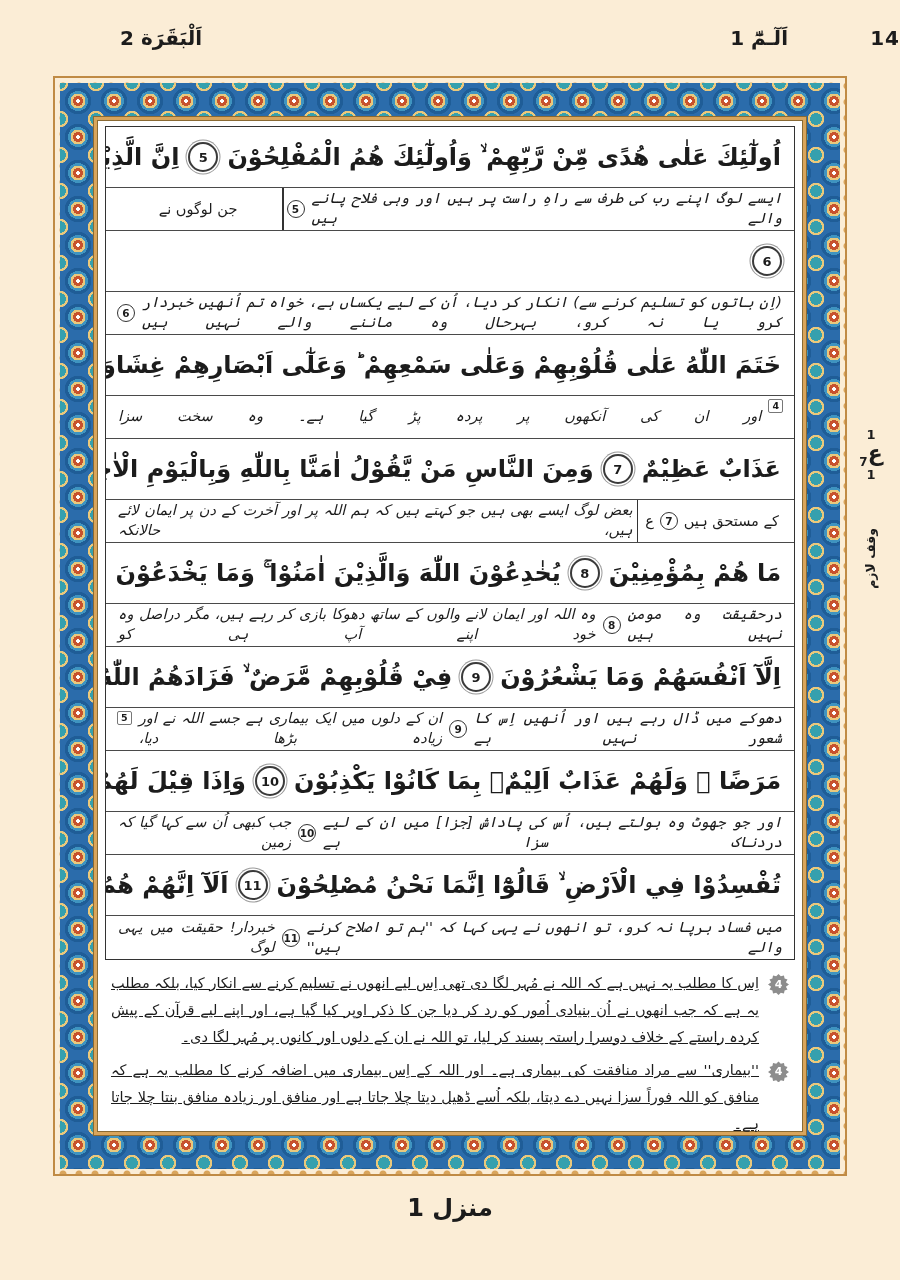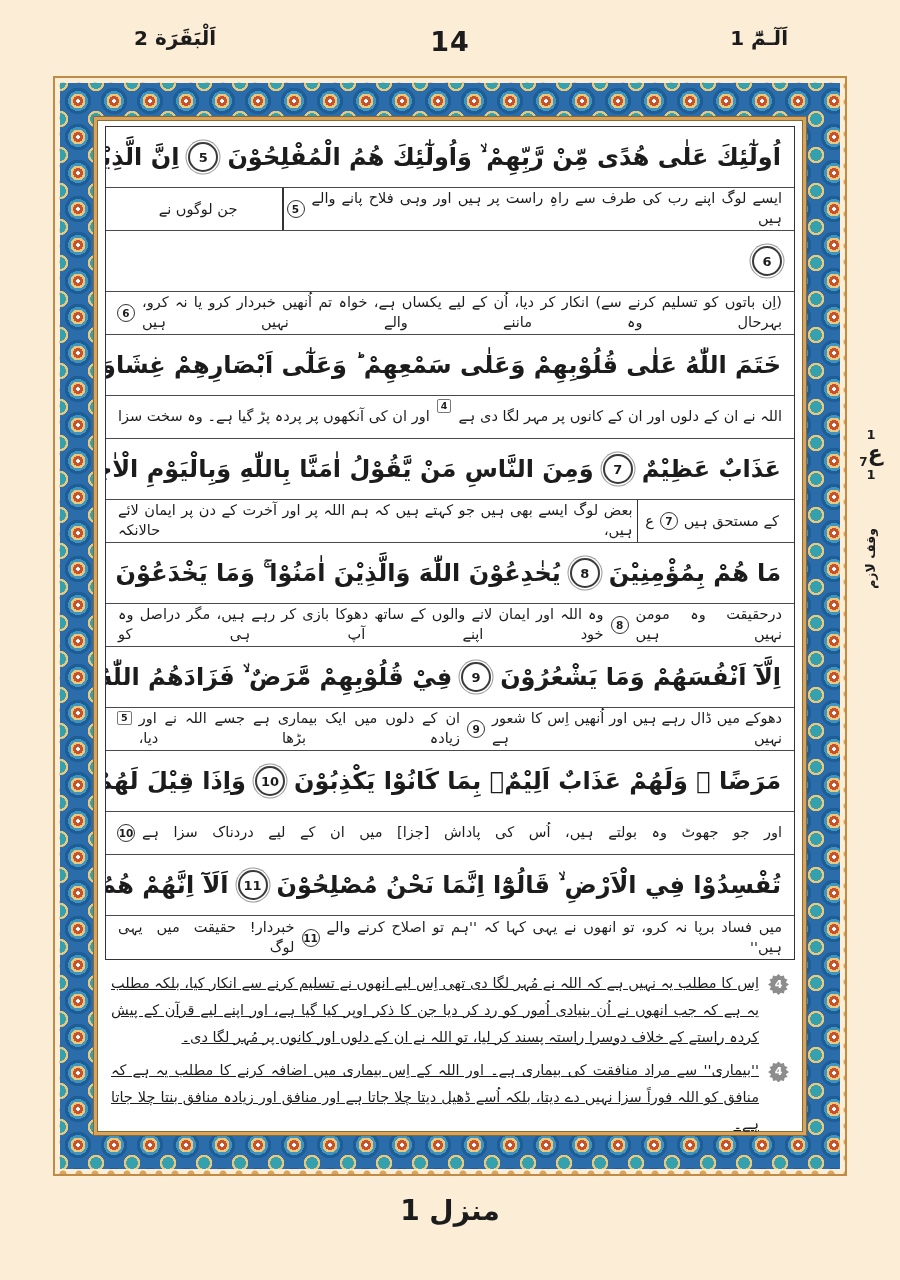--- a/index.html
+++ b/index.html
@@ -7,23 +7,23 @@
   body {
     position:relative;
     background:#fbedd6;
     font-family:"DejaVu Sans", sans-serif;
     color:#1c1c1c;
     overflow:hidden;
   }
 
   
   .hdr { position:absolute; top:26px; font-size:20px; font-weight:bold; direction:rtl; }
-  .hdr-left   { left:134px; }
+  .hdr-left   { left:120px; }
   .hdr-right  { right:112px; }
-  .hdr-center { left:0; right:0; text-align:center; font-size:27px; letter-spacing:1px; }
+  .hdr-center { left:0; right:0; text-align:right; font-size:20px; letter-spacing:1px; }
 
   
   .frame {
     position:absolute; left:53px; top:76px; width:794px; height:1100px;
     border:2px solid #c08b45;
     background-color:#fbedd6;
     background-image: radial-gradient(circle at 8px 8px, #d9a55c 0 3px, transparent 4px);
     background-size:16px 16px;
   }
   .band {
@@ -53,21 +53,21 @@
     font-size:24px; font-weight:bold; white-space:nowrap; overflow:hidden;
   }
   .urow {
     height:43px; display:flex; align-items:center; direction:rtl;
     padding:0 8px; border-bottom:1px solid #4a4a4a;
     font-size:14.5px; overflow:hidden;
   }
   .vtable > div:last-child { border-bottom:none; }
 
   .at { flex-grow:1; text-align:justify; text-align-last:justify; margin:0 5px; }
-  .ut { flex-grow:1; text-align:justify; text-align-last:justify; margin:0 4px; line-height:1.35; }
+  .ut { flex-grow:1; text-align:justify; text-align-last:justify; margin:0 4px; line-height:1.35;font-style:italic; }
 
   .medal {
     flex:none; display:inline-flex; align-items:center; justify-content:center;
     width:30px; height:30px; border:2px solid #3a3a3a; border-radius:50%;
     box-shadow:0 0 0 1.5px #fff, 0 0 0 2.5px #999;
     font-size:13px; font-weight:bold; margin:0 4px;
   }
   .medal.sm {
     width:18px; height:18px; border:1.3px solid #333; box-shadow:none;
     font-size:10.5px; margin:0 3px;
@@ -104,21 +104,21 @@
   .ruku .cnt  { font-size:12px; vertical-align:sub; }
   .stoplbl {
     position:absolute; right:22px; top:528px;
     writing-mode:vertical-rl; transform:rotate(180deg);
     font-size:12.5px; font-weight:bold; direction:rtl; letter-spacing:1px;
   }
 
   
   .footer {
     position:absolute; top:1194px; left:0; right:0;
-    text-align:center; font-size:28px; font-weight:bold; direction:rtl;
+    text-align:center; font-size:24px; font-weight:bold; direction:rtl;
   }
 </style>
 </head>
 <body>
 
 <div class="hdr hdr-left">اَلْبَقَرَة 2</div>
 <div class="hdr hdr-center">14</div>
 <div class="hdr hdr-right">اَلٓـمّٓ 1</div>
 
 <div class="frame">
@@ -145,21 +145,20 @@
       </div>
       <div class="urow">
         <span class="ut">(اِن باتوں کو تسلیم کرنے سے) انکار کر دیا، اُن کے لیے یکساں ہے، خواہ تم اُنھیں خبردار کرو یا نہ کرو، بہرحال وہ ماننے والے نہیں ہیں</span>
         <span class="medal sm">6</span>
       </div>
 
       <div class="arow">
         <span class="at">خَتَمَ اللّٰهُ عَلٰى قُلُوْبِهِمْ وَعَلٰى سَمْعِهِمْ ؕ وَعَلٰٓى اَبْصَارِهِمْ غِشَاوَةٌ ۙ وَّلَهُمْ</span>
       </div>
       <div class="urow">
-        <span class="ut">اللہ نے ان کے دلوں اور ان کے کانوں پر مہر لگا دی ہے</span>
         <span class="fnbox">4</span>
         <span class="ut">اور ان کی آنکھوں پر پردہ پڑ گیا ہے۔ وہ سخت سزا</span>
       </div>
 
       <div class="arow">
         <span class="at">عَذَابٌ عَظِيْمٌ</span>
         <span class="medal">7</span>
         <span class="at opt">وَمِنَ النَّاسِ مَنْ يَّقُوْلُ اٰمَنَّا بِاللّٰهِ وَبِالْيَوْمِ الْاٰخِرِ وَ</span>
       </div>
       <div class="urow">
@@ -196,20 +195,21 @@
       </div>
 
       <div class="arow">
         <span class="at">مَرَضًا ۚ وَلَهُمْ عَذَابٌ اَلِيْمٌۢ بِمَا كَانُوْا يَكْذِبُوْنَ</span>
         <span class="medal">10</span>
         <span class="at opt">وَاِذَا قِيْلَ لَهُمْ لَا</span>
       </div>
       <div class="urow">
         <span class="ut">اور جو جھوٹ وہ بولتے ہیں، اُس کی پاداش [جزا] میں ان کے لیے دردناک سزا ہے</span>
         <span class="medal sm">10</span>
+        <span class="ut">جب کبھی اُن سے کہا گیا کہ زمین</span>
       </div>
 
       <div class="arow">
         <span class="at">تُفْسِدُوْا فِي الْاَرْضِ ۙ قَالُوْٓا اِنَّمَا نَحْنُ مُصْلِحُوْنَ</span>
         <span class="medal">11</span>
         <span class="at opt">اَلَآ اِنَّهُمْ هُمُ</span>
       </div>
       <div class="urow">
         <span class="ut">میں فساد برپا نہ کرو، تو انھوں نے یہی کہا کہ ''ہم تو اصلاح کرنے والے ہیں''</span>
         <span class="medal sm">11</span>

